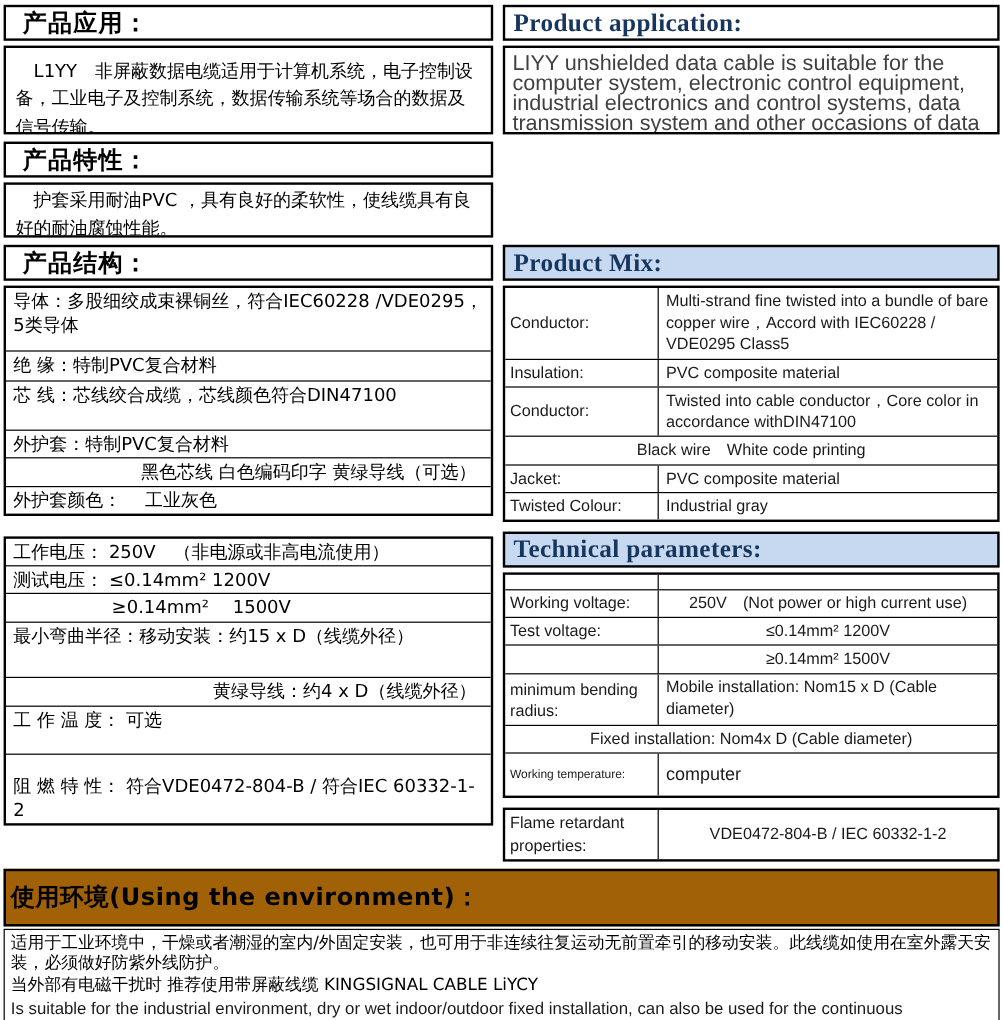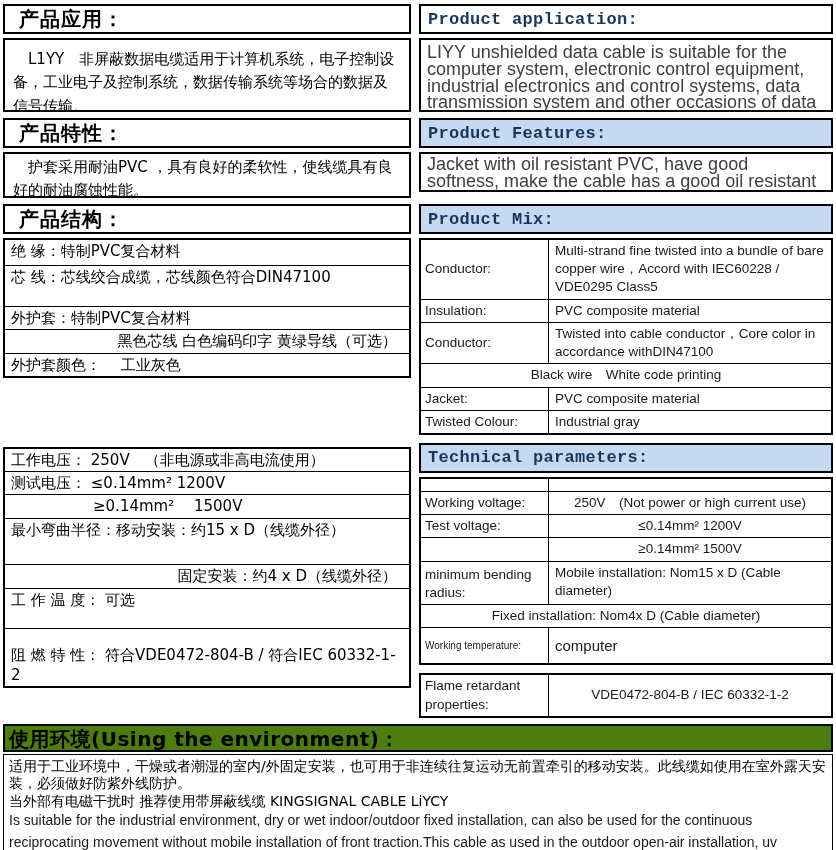--- a/index.html
+++ b/index.html
@@ -12,21 +12,21 @@
   .sect { display:flex; gap:8px; }
   .colL { width:408px; flex:0 0 408px; }
   .colR { width:414px; flex:0 0 414px; }
 
   
   .hdr {
     height:30px; border:2px solid #000; display:flex; align-items:center;
     overflow:hidden; white-space:nowrap;
   }
   .hdr-zh { background:#fff; font-weight:bold; font-size:20px; padding-left:14px; letter-spacing:1px; }
-  .hdr-en { font-family:Liberation Mono, monospace; font-weight:bold; font-size:17px;
+  .hdr-en { font-family:Liberation Serif, serif; font-weight:bold; font-size:21px;
             color:#17365d; padding-left:7px; letter-spacing:.3px; }
   .bg-white { background:#fff; }
   .bg-blue  { background:#c7d9f0; }
 
   
   .box { border:2px solid #000; margin-top:4px; overflow:hidden; }
   .zh-body { font-size:15px; line-height:1.55; padding:8px 8px 0 8px; }
   .en-body { font-family:"Liberation Sans",sans-serif; font-size:18px; line-height:16.8px;
              color:#404040; padding:4px 6px 0 6px; }
 
@@ -43,22 +43,22 @@
   .trow { display:flex; border-top:1px solid #000; }
   .trow:first-child { border-top:none; }
   .tlab { flex:0 0 128px; border-right:1px solid #000; padding:2px 4px;
           display:flex; align-items:center; line-height:1.35; overflow:hidden; }
   .tval { flex:1; padding:2px 6px; line-height:1.35; overflow:hidden; }
   .tval-c { flex:1; padding:2px 6px; line-height:1.35; text-align:center; overflow:hidden; }
   .tmerged { flex:1; padding:2px 6px; text-align:center; line-height:1.35; overflow:hidden; }
   .tval-vc { display:flex; align-items:center; justify-content:center; }
 
   
-  .env-hdr { height:28px; border:2px solid #000; background:#4d7c0f; display:flex;
-             font-weight:bold; font-size:20px; padding-left:4px;
+  .env-hdr { height:48px; border:2px solid #000; background:#a16207; display:flex;
+             align-items:center; font-weight:bold; font-size:20px; padding-left:4px;
              letter-spacing:.5px; white-space:nowrap; overflow:hidden; }
   .env-body { border:1px solid #000; margin-top:2px; height:132px; overflow:hidden;
               padding:3px 5px 0 5px; }
   .env-zh { font-size:14px; line-height:17.5px; }
   .env-en { font-family:"Liberation Sans",sans-serif; font-size:14px; line-height:21.5px;
             color:#1a1a1a; }
 
   
   .s1 { margin-bottom:6px; }  .s1 .box { height:74px; }
   .s2 { margin-bottom:6px; }  .s2 .box { height:46px; } .s2 .colR .box { height:40px; }
@@ -107,36 +107,29 @@
 
   <div class="sect s2">
     <div class="colL">
       <div class="hdr hdr-zh">
         <span>产品特性：</span>
       </div>
       <div class="box">
         <div class="zh-body" style="padding-top:2px;">　护套采用耐油PVC ，具有良好的柔软性，使线缆具有良好的耐油腐蚀性能。</div>
       </div>
     </div>
-    <div class="colR">
-      <div class="hdr hdr-en bg-blue">
-        <span>Product Features:</span>
-      </div>
-      <div class="box">
-        <div class="en-body" style="padding-top:2px;">Jacket with oil resistant PVC, have good softness, make the cable has a good oil resistant performance.</div>
-      </div>
-    </div>
   </div>
 
   <div class="sect s3">
     <div class="colL">
       <div class="hdr hdr-zh">
         <span>产品结构：</span>
       </div>
       <div class="rbox">
+        <div class="rrow mz1">导体：多股细绞成束裸铜丝，符合IEC60228 /VDE0295，5类导体</div>
         <div class="rrow mz2">绝 缘：特制PVC复合材料</div>
         <div class="rrow mz3">芯 线：芯线绞合成缆，芯线颜色符合DIN47100</div>
         <div class="rrow mz5">外护套：特制PVC复合材料</div>
         <div class="rrow mz4 r-right">黑色芯线 白色编码印字 黄绿导线（可选）</div>
         <div class="rrow mz6">外护套颜色：　 工业灰色</div>
       </div>
     </div>
     <div class="colR">
       <div class="hdr hdr-en bg-blue">
         <span>Product Mix:</span>
@@ -169,21 +162,21 @@
     </div>
   </div>
 
   <div class="sect s4">
     <div class="colL">
       <div class="rbox">
         <div class="rrow tz1">工作电压： 250V　（非电源或非高电流使用）</div>
         <div class="rrow tz2">测试电压： ≤0.14mm² 1200V</div>
         <div class="rrow tz3 r-indent">≥0.14mm²　 1500V</div>
         <div class="rrow tz4">最小弯曲半径：移动安装：约15 x D（线缆外径）</div>
-        <div class="rrow tz5 r-right">固定安装：约4 x D（线缆外径）</div>
+        <div class="rrow tz5 r-right">黄绿导线：约4 x D（线缆外径）</div>
         <div class="rrow tz6">工 作 温 度： 可选</div>
         <div class="rrow tz7"></div>
         <div class="rrow tz8" style="border-top:none;">阻 燃 特 性： 符合VDE0472-804-B / 符合IEC 60332-1-2</div>
       </div>
     </div>
     <div class="colR">
       <div class="hdr hdr-en bg-blue">
         <span>Technical parameters:</span>
       </div>
       <div class="tbl">

